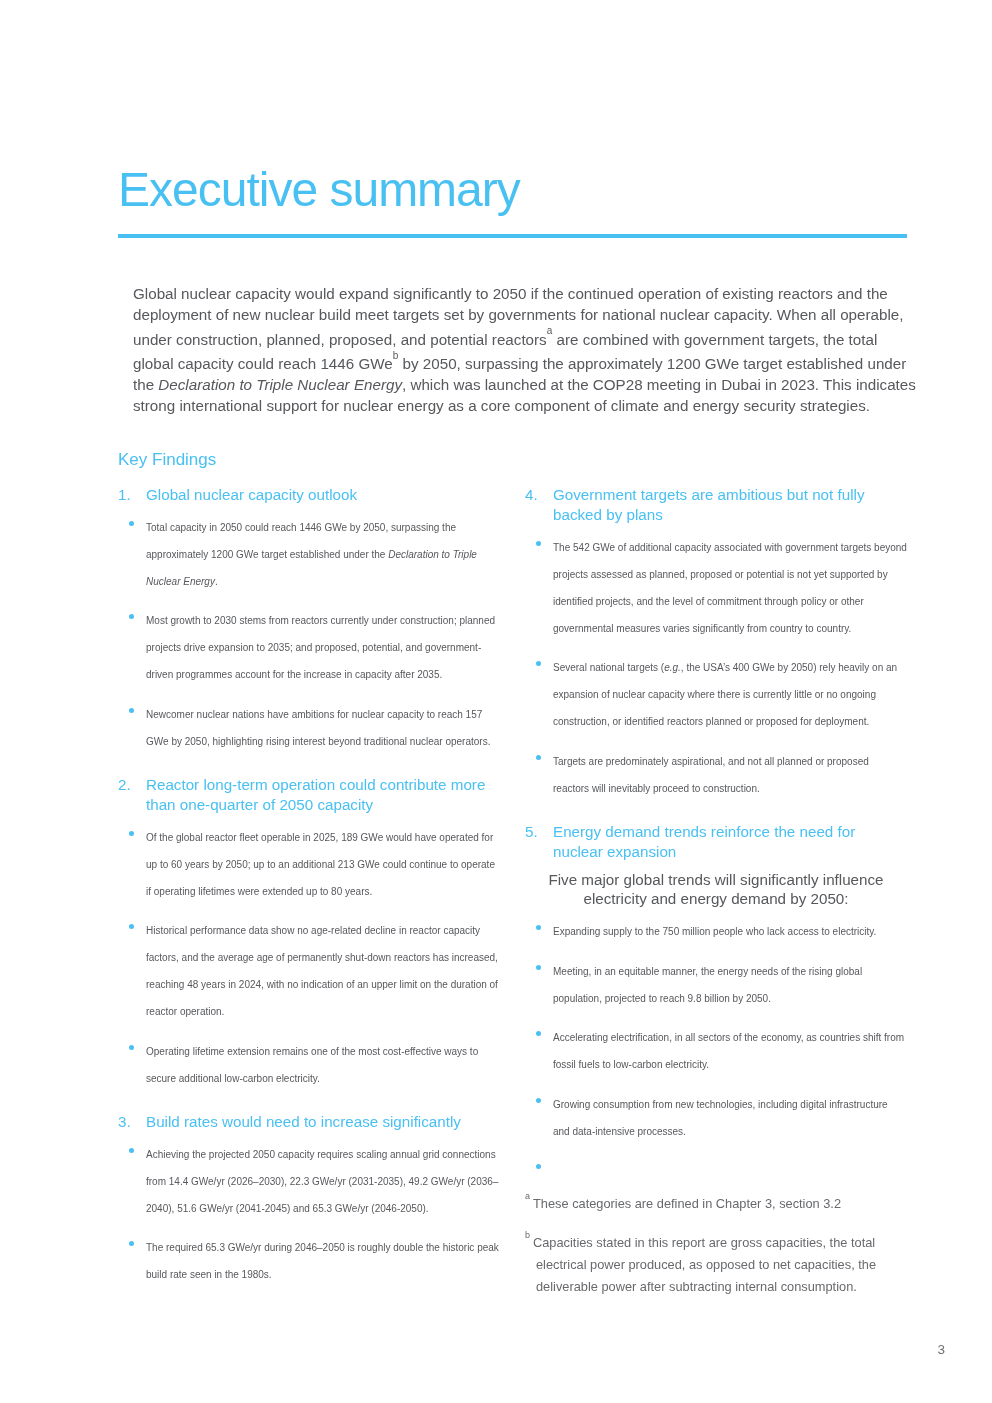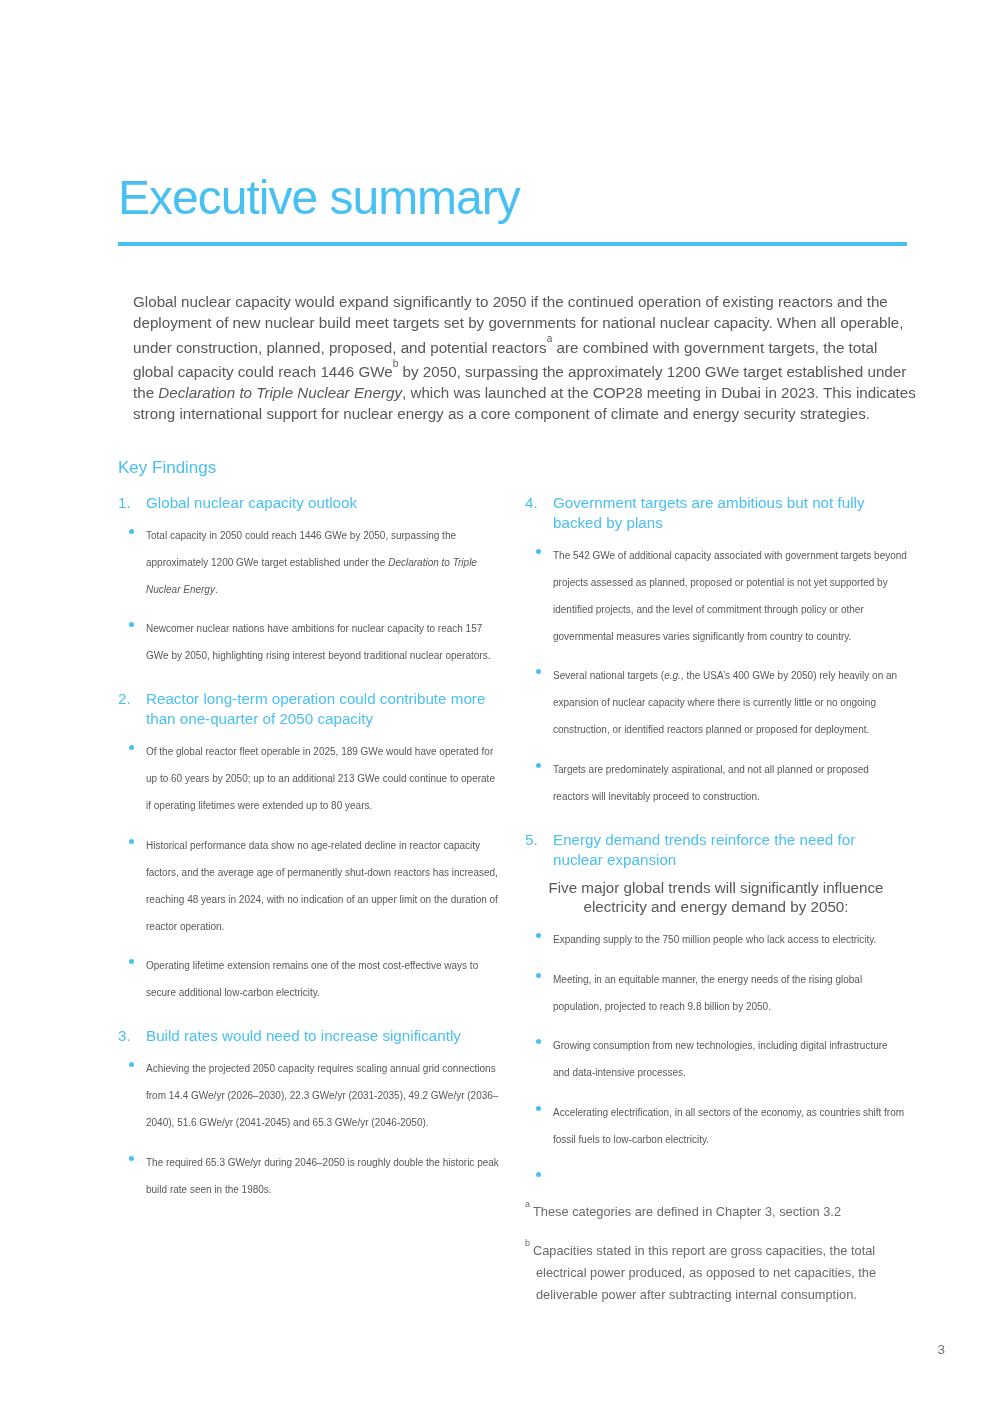--- a/index.html
+++ b/index.html
@@ -11,21 +11,21 @@
   html,body{margin:0;padding:0;background:#ffffff;}
   body{
     font-family:"Liberation Sans","DejaVu Sans",sans-serif;
     color:var(--body);
     width:992px;height:1403px;
     position:relative;
   }
   .page{
     position:relative;
     width:992px;height:1403px;
-    padding:12px 85px 0 118px;
+    padding:4px 85px 0 118px;
     overflow:hidden;
   }
   h1.doc-title{
     margin:158px 0 0 0;
     font-size:48px;
     line-height:56px;
     font-weight:400;
     letter-spacing:-1px;
     color:var(--accent);
   }
@@ -139,20 +139,21 @@
 
     <div class="col">
 
       <section class="kf-section">
         <h3 class="sec-heading">
           <span class="sec-num">1.</span>
           <span class="sec-title">Global nuclear capacity outlook</span>
         </h3>
         <ul class="bullets">
           <li><span class="dot"></span><span>Total capacity in 2050 could reach 1446 GWe by 2050, surpassing the approximately 1200 GWe target established under the </span><em>Declaration to Triple Nuclear Energy</em><span>.</span></li>
+          <li><span class="dot"></span><span>Most growth to 2030 stems from reactors currently under construction; planned projects drive expansion to 2035; and proposed, potential, and government-driven programmes account for the increase in capacity after 2035.</span></li>
           <li><span class="dot"></span><span>Newcomer nuclear nations have ambitions for nuclear capacity to reach 157 GWe by 2050, highlighting rising interest beyond traditional nuclear operators.</span></li>
         </ul>
       </section>
 
       <section class="kf-section">
         <h3 class="sec-heading">
           <span class="sec-num">2.</span>
           <span class="sec-title">Reactor long-term operation could contribute more than one-quarter of 2050 capacity</span>
         </h3>
         <ul class="bullets">
@@ -191,22 +192,22 @@
 
       <section class="kf-section">
         <h3 class="sec-heading">
           <span class="sec-num">5.</span>
           <span class="sec-title">Energy demand trends reinforce the need for nuclear expansion</span>
         </h3>
         <p class="sec-intro">Five major global trends will significantly influence electricity and energy demand by 2050:</p>
         <ul class="bullets">
           <li><span class="dot"></span><span>Expanding supply to the 750 million people who lack access to electricity.</span></li>
           <li><span class="dot"></span><span>Meeting, in an equitable manner, the energy needs of the rising global population, projected to reach 9.8 billion by 2050.</span></li>
+          <li><span class="dot"></span><span>Accelerating electrification, in all sectors of the economy, as countries shift from fossil fuels to low-carbon electricity.</span></li>
           <li><span class="dot"></span><span>Growing consumption from new technologies, including digital infrastructure and data-intensive processes.</span></li>
-          <li><span class="dot"></span><span>Accelerating electrification, in all sectors of the economy, as countries shift from fossil fuels to low-carbon electricity.</span></li>
           <li><span class="dot"></span></li>
         </ul>
       </section>
 
       <div class="footnotes">
         <p class="footnote"><sup>a</sup><span>These categories are defined in Chapter 3, section 3.2</span></p>
         <p class="footnote"><sup>b</sup><span>Capacities stated in this report are gross capacities, the total electrical power produced, as opposed to net capacities, the deliverable power after subtracting internal consumption.</span></p>
       </div>
 
     </div>

